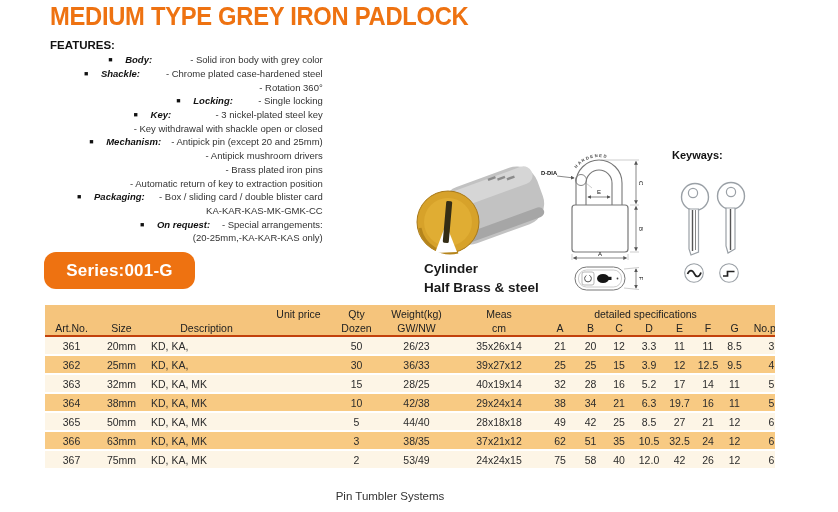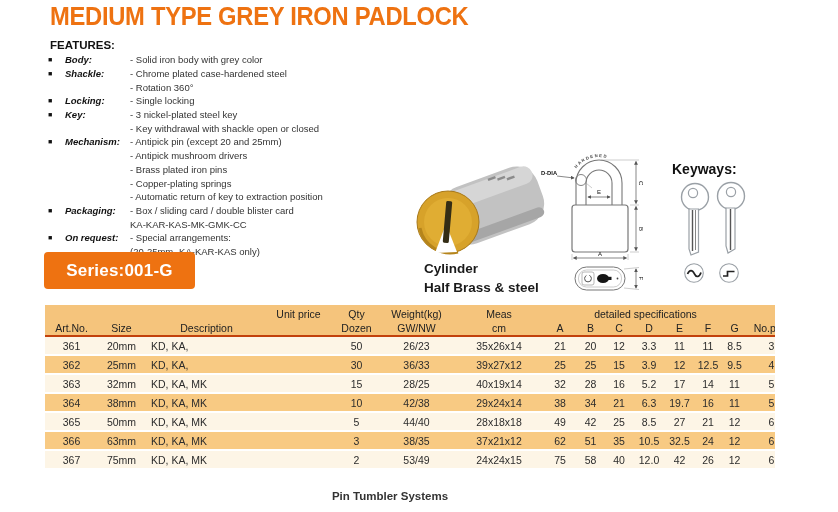--- a/index.html
+++ b/index.html
@@ -9,33 +9,33 @@
     font-family:"Liberation Sans", sans-serif; color:#222;
     --cols:53px 47px 117px 73px 43px 77px 88px 34px 27px 30px 30px 31px 26px 27px 47px;
   }
   .title {
     position:absolute; left:50px; top:2px; font-size:25px; font-weight:700;
     color:var(--accent); letter-spacing:-0.3px; transform:scaleX(0.95); transform-origin:left top;
     white-space:nowrap;
   }
   .features { position:absolute; left:48px; top:39px; }
   .features-heading { margin-left:2px; font-size:11.5px; font-weight:700; color:#111; margin-bottom:2px; }
-  .feature-line { display:flex; align-items:center; height:13.7px; font-size:9.5px; color:#333; }
+  .feature-line { display:flex; align-items:center; height:13.7px; font-size:9.5px; color:#333;justify-content:flex-end; }
   .f-bullet { width:17px; font-size:7px; color:#111; line-height:1; }
   .f-label { width:65px; font-weight:700; font-style:italic; color:#111; }
   .f-text { white-space:nowrap; }
   .series-badge {
     position:absolute; left:44px; top:252px; width:151px; height:37px;
-    background:var(--accent); border-radius:4px; color:#fff; font-size:17px; font-weight:700;
+    background:var(--accent); border-radius:12px; color:#fff; font-size:17px; font-weight:700;
     display:flex; align-items:center; justify-content:center; letter-spacing:0.2px;
   }
   .cylinder-svg { position:absolute; left:408px; top:155px; }
   .cyl-caption { position:absolute; left:424px; top:259px; font-size:13.5px; font-weight:700; color:#1a1a1a; line-height:19px; }
   .padlock-svg { position:absolute; left:540px; top:150px; }
-  .keyways-heading { position:absolute; left:672px; top:161px; font-size:14px; font-weight:700; color:#111; }
+  .keyways-heading { position:absolute; left:672px; top:149px; font-size:11px; font-weight:700; color:#111; }
   .keys-svg { position:absolute; left:668px; top:176px; }
   .dim { stroke:#555; stroke-width:0.7; marker-start:url(#ar); marker-end:url(#ar); }
   .ext { stroke:#999; stroke-width:0.5; }
   .dlabel { font-family:"Liberation Sans", sans-serif; font-size:6px; fill:#111; }
   .spec-table { position:absolute; left:45px; top:305px; width:750px; font-size:10.5px; }
   .thead {
     display:grid; grid-template-columns:var(--cols); grid-template-rows:14px 14px;
     background:var(--table_header_bg); border-bottom:2px solid #c2410c; padding-top:2px; height:32px;
   }
   .thead span { justify-self:center; align-self:center; color:#222; white-space:nowrap; }
@@ -49,21 +49,21 @@
   .h-d{grid-row:2;grid-column:11} .h-e{grid-row:2;grid-column:12} .h-f{grid-row:2;grid-column:13}
   .h-g{grid-row:2;grid-column:14} .h-np{grid-row:2;grid-column:15}
   .trow {
     display:grid; grid-template-columns:var(--cols); align-items:center;
     height:19px; border-bottom:2px solid #fff; color:#2c2c2c;
   }
   .trow .td { justify-self:center; white-space:nowrap; }
   .trow .td.left { justify-self:start; padding-left:6px; }
   .tbody div:nth-of-type(odd) { background:var(--row_light_bg); }
   .tbody div:nth-of-type(even) { background:var(--row_alt_bg); }
-  .footer { position:absolute; left:0; top:490px; width:780px; text-align:center; font-size:11.5px; color:#333;font-weight:bold; }
+  .footer { position:absolute; left:0; top:490px; width:780px; text-align:center; font-size:11.5px; color:#333; }
 </style>
 </head>
 <body>
 
 <div id="page" style="--accent: #ee7211; --table_header_bg: #f5c47c; --row_alt_bg: #f8ca83; --row_light_bg: #fdf5e6;">
 
   <div class="title">MEDIUM TYPE GREY IRON PADLOCK</div>
 
   <div class="features">
     <div class="features-heading">FEATURES:</div>
@@ -116,25 +116,20 @@
           <span class="f-label"></span>
           <span class="f-text">- Antipick mushroom drivers</span>
         </div>
 
         <div class="feature-line">
           <span class="f-bullet"></span>
           <span class="f-label"></span>
           <span class="f-text">- Brass plated iron pins</span>
         </div>
 
-        <div class="feature-line">
-          <span class="f-bullet"></span>
-          <span class="f-label"></span>
-          <span class="f-text">- Copper-plating springs</span>
-        </div>
 
         <div class="feature-line">
           <span class="f-bullet"></span>
           <span class="f-label"></span>
           <span class="f-text">- Automatic return of key to extraction position</span>
         </div>
 
         <div class="feature-line">
           <span class="f-bullet">■</span>
           <span class="f-label">Packaging:</span>

